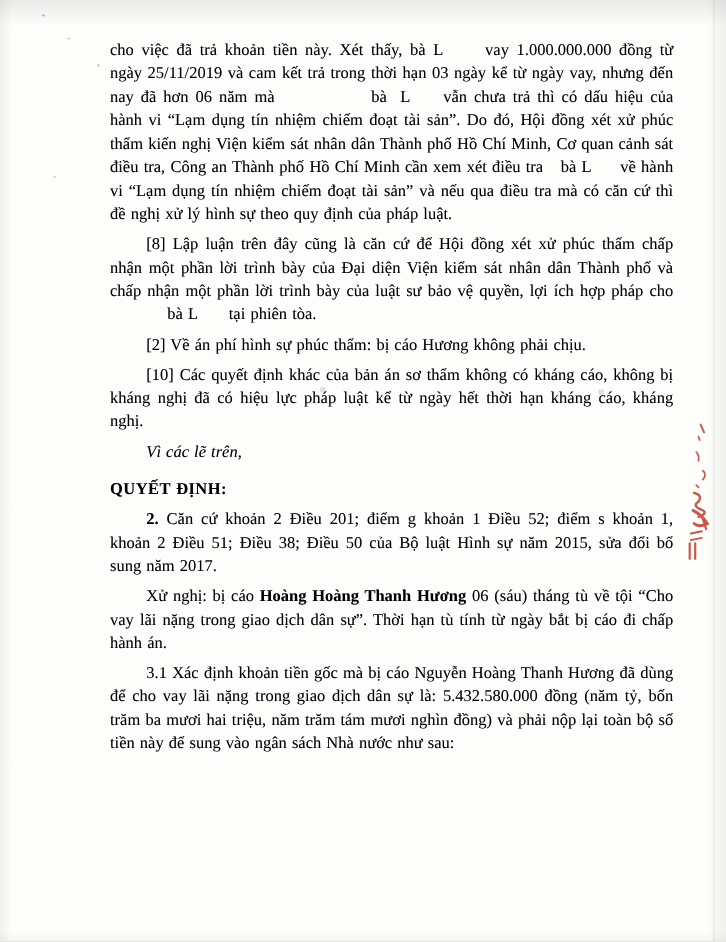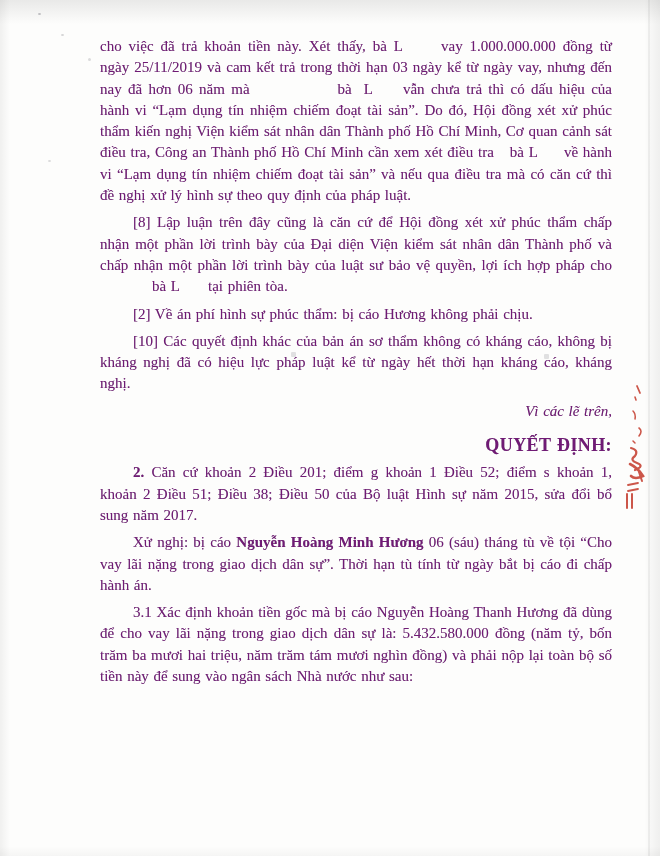--- a/index.html
+++ b/index.html
@@ -3,43 +3,43 @@
 <meta charset="utf-8">
 <style>
   html,body { margin:0; padding:0; background:#d9d9d9; }
   .page {
     position:relative;
     width:660px; height:856px;
     margin:0 auto;
     background:#fdfdfc;
     overflow:hidden;
     font-family:"Liberation Serif","DejaVu Serif",serif;
-    color:#701a75;
+    color:#000000;
   }
   
   .edge-top    { position:absolute; left:0; top:0; width:100%; height:24px;
                  background:linear-gradient(#e9e9e8, rgba(255,255,255,0)); pointer-events:none; }
   .edge-left   { position:absolute; left:0; top:0; width:10px; height:100%;
                  background:linear-gradient(90deg, rgba(0,0,0,0.05), rgba(0,0,0,0)); pointer-events:none; }
   .edge-right  { position:absolute; right:0; top:0; width:16px; height:100%;
                  background:linear-gradient(90deg, rgba(0,0,0,0), rgba(0,0,0,0.055)); pointer-events:none; }
   .edge-bottom { position:absolute; left:0; bottom:0; width:100%; height:10px;
                  background:linear-gradient(rgba(0,0,0,0), rgba(0,0,0,0.03)); pointer-events:none; }
   .scan-seam   { position:absolute; top:0; left:648px; width:2px; height:100%;
                  background:rgba(0,0,0,0.05); pointer-events:none; }
 
   
   .content { position:absolute; left:100px; top:36px; width:512px; }
   p.block  { margin:0; padding:0; text-align:justify; font-size:15px;
              line-height:21.3px; word-spacing:0.06em;
              text-shadow:0 0 0.4px rgba(40,40,50,0.35); }
   p.block + p.block { margin-top:6px; }
   p.indent { text-indent:33px; }
-  p.type-italic  { font-style:italic; text-align:right; }
-  p.type-heading { text-align:right; font-weight:700; font-size:18px;
+  p.type-italic  { font-style:italic; text-align:left; }
+  p.type-heading { text-align:left; font-weight:700; font-size:15px;
                    text-indent:0; margin-top:13px !important; margin-bottom:5px;
                    letter-spacing:0.4px; }
   .gap { display:inline-block; height:1px; }
   .b { font-weight:700; }
   .i { font-style:italic; }
 
   
   .speck { position:absolute; background:rgba(90,90,100,0.35); border-radius:50%; pointer-events:none; }
   .speck.s1 { left:38px;  top:13px;  width:3px; height:2px; }
   .speck.s2 { left:61px;  top:34px;  width:3px; height:2px; opacity:.7; }
@@ -70,21 +70,21 @@
   <div class="speck s6"></div>
 
   <div class="content">
       <p class="block type-body"><span>cho việc đã trả khoản tiền này. Xét thấy, bà L</span><span class="gap" style="width: 38px;"></span><span>vay 1.000.000.000 đồng từ ngày 25/11/2019 và cam kết trả trong thời hạn 03 ngày kể từ ngày vay, nhưng đến nay đã hơn 06 năm mà</span><span class="gap" style="width: 88px;"></span><span>bà</span><span class="gap" style="width: 12px;"></span><span>L</span><span class="gap" style="width: 30px;"></span><span>vẫn chưa trả thì có dấu hiệu của hành vi “Lạm dụng tín nhiệm chiếm đoạt tài sản”. Do đó, Hội đồng xét xử phúc thẩm kiến nghị Viện kiểm sát nhân dân Thành phố Hồ Chí Minh, Cơ quan cảnh sát điều tra, Công an Thành phố Hồ Chí Minh cần xem xét điều tra</span><span class="gap" style="width: 16px;"></span><span>bà L</span><span class="gap" style="width: 26px;"></span><span>về hành vi “Lạm dụng tín nhiệm chiếm đoạt tài sản” và nếu qua điều tra mà có căn cứ thì đề nghị xử lý hình sự theo quy định của pháp luật.</span></p>
       <p class="block type-body indent"><span>[8] Lập luận trên đây cũng là căn cứ để Hội đồng xét xử phúc thẩm chấp nhận một phần lời trình bày của Đại diện Viện kiểm sát nhân dân Thành phố và chấp nhận một phần lời trình bày của luật sư bảo vệ quyền, lợi ích hợp pháp cho</span><span class="gap" style="width: 52px;"></span><span>bà L</span><span class="gap" style="width: 28px;"></span><span>tại phiên tòa.</span></p>
       <p class="block type-body indent"><span>[2] Về án phí hình sự phúc thẩm: bị cáo Hương không phải chịu.</span></p>
       <p class="block type-body indent"><span>[10] Các quyết định khác của bản án sơ thẩm không có kháng cáo, không bị kháng nghị đã có hiệu lực pháp luật kể từ ngày hết thời hạn kháng cáo, kháng nghị.</span></p>
       <p class="block type-italic indent"><span class="i">Vì các lẽ trên,</span></p>
       <p class="block type-heading"><span class="b">QUYẾT ĐỊNH:</span></p>
       <p class="block type-body indent"><span class="b">2.</span><span> Căn cứ khoản 2 Điều 201; điểm g khoản 1 Điều 52; điểm s khoản 1, khoản 2 Điều 51; Điều 38; Điều 50 của Bộ luật Hình sự năm 2015, sửa đổi bổ sung năm 2017.</span></p>
-      <p class="block type-body indent"><span>Xử nghị: bị cáo </span><span class="b">Nguyễn Hoàng Minh Hương</span><span> 06 (sáu) tháng tù về tội “Cho vay lãi nặng trong giao dịch dân sự”. Thời hạn tù tính từ ngày bắt bị cáo đi chấp hành án.</span></p>
+      <p class="block type-body indent"><span>Xử nghị: bị cáo </span><span class="b">Hoàng Hoàng Thanh Hương</span><span> 06 (sáu) tháng tù về tội “Cho vay lãi nặng trong giao dịch dân sự”. Thời hạn tù tính từ ngày bắt bị cáo đi chấp hành án.</span></p>
       <p class="block type-body indent"><span>3.1 Xác định khoản tiền gốc mà bị cáo Nguyễn Hoàng Thanh Hương đã dùng để cho vay lãi nặng trong giao dịch dân sự là: 5.432.580.000 đồng (năm tỷ, bốn trăm ba mươi hai triệu, năm trăm tám mươi nghìn đồng) và phải nộp lại toàn bộ số tiền này để sung vào ngân sách Nhà nước như sau:</span></p>
     </div>
 
   <svg class="margin-note" viewBox="0 0 28 126" xmlns="http://www.w3.org/2000/svg">
     <g stroke="#c43a2b" fill="none" stroke-linecap="round" opacity="0.85">
       <path d="M14 2 L17 9" stroke-width="1.8"></path>
       <path d="M12 13 L13 16" stroke-width="1.6"></path>
       <path d="M10 27 Q13 30 12 35" stroke-width="1.5"></path>
       <path d="M16 44 Q20 47 16 52" stroke-width="1.6"></path>
       <path d="M10 57 L12 59" stroke-width="1.5"></path>

